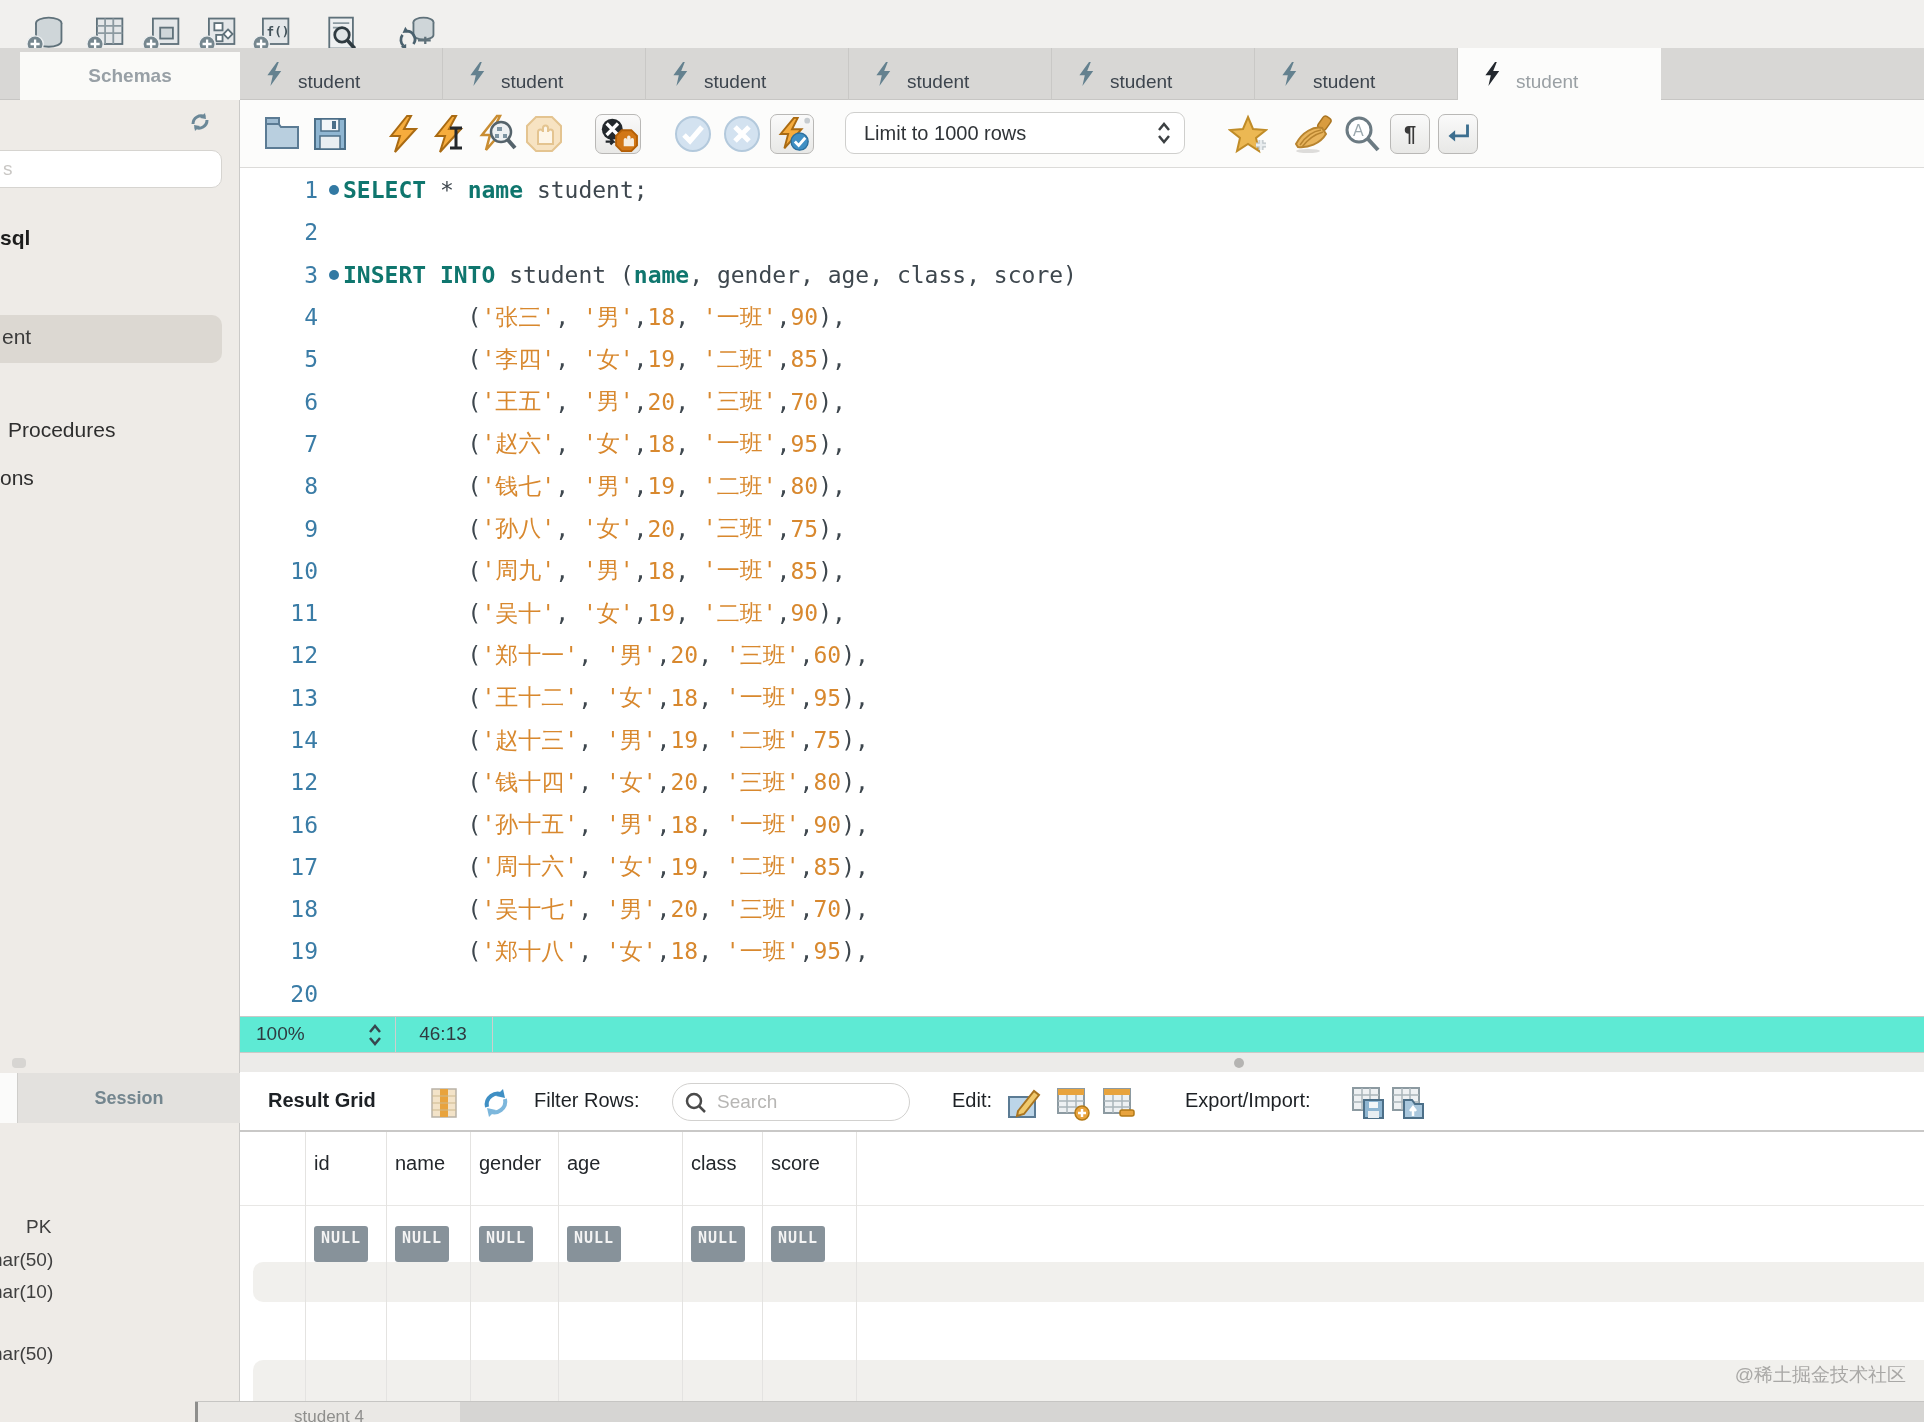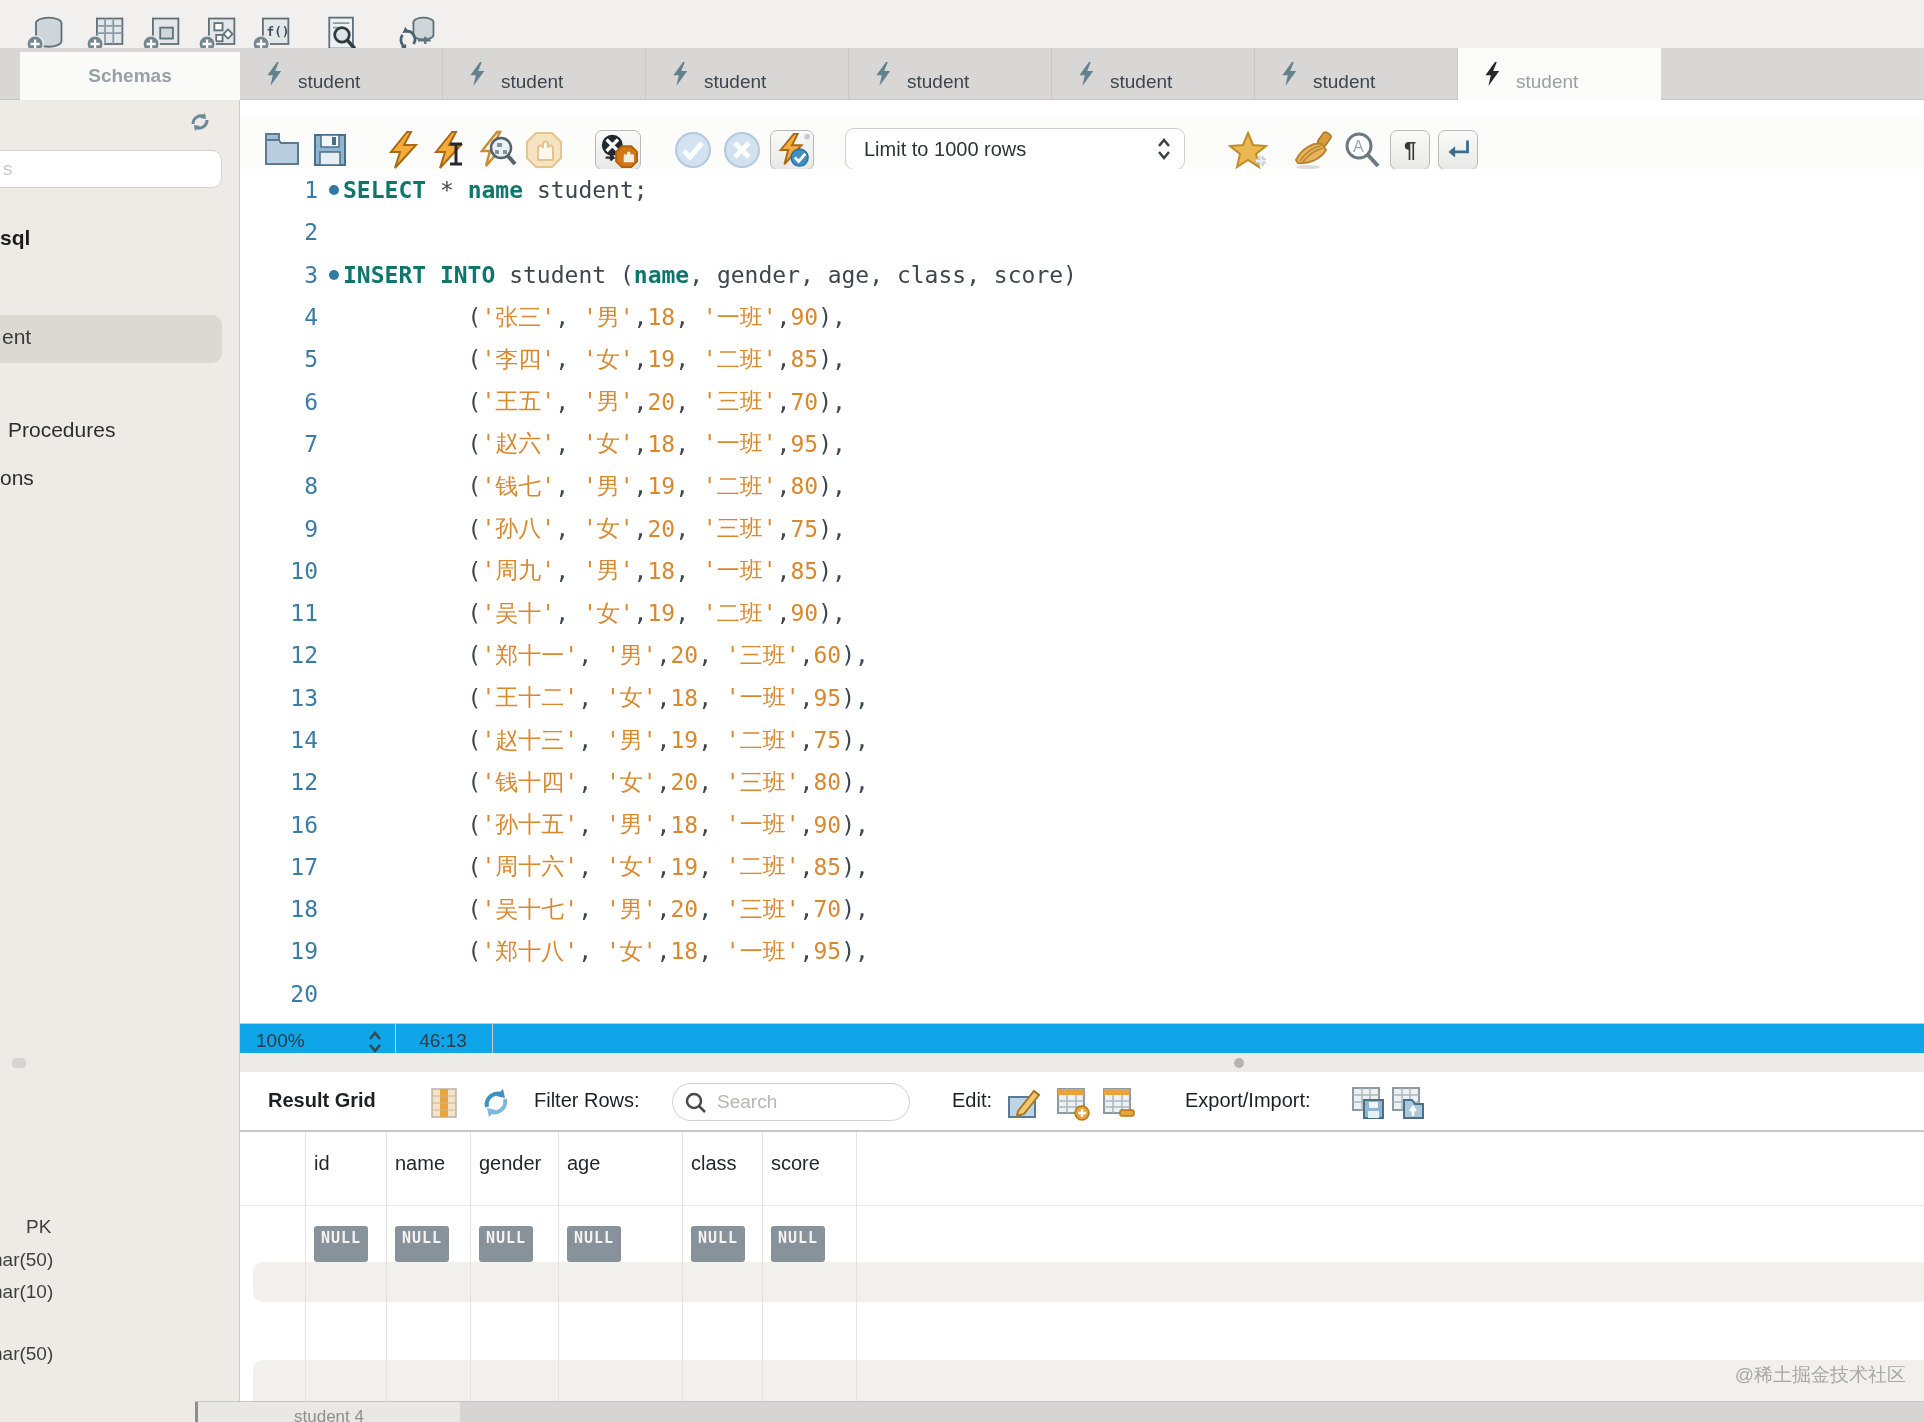--- a/index.html
+++ b/index.html
@@ -43,21 +43,21 @@
   .session-strip .session-label { position:absolute; left:18px; top:0; width:222px; height:50px; display:flex; align-items:center; justify-content:center; font-size:18px; font-weight:bold; color:#74868f; }
   .sb-pk { position:absolute; left:26px; top:160px; font-size:19px; color:#3f3f3f; }
   .sb-h1 { position:absolute; left:-8px; top:193px; font-size:19px; color:#3f3f3f; }
   .sb-h2 { position:absolute; left:-8px; top:225px; font-size:19px; color:#3f3f3f; }
   .sb-h3 { position:absolute; left:-8px; top:287px; font-size:19px; color:#3f3f3f; }
 
   
   .main { position:absolute; left:240px; top:100px; width:1684px; height:1322px; background:#ffffff; }
 
   
-  .ed-toolbar { position:absolute; left:0; top:16px; width:1684px; height:68px; background:#fcfcfb; border-bottom:1px solid #dcdbd9;padding-left:28px; }
+  .ed-toolbar { position:absolute; left:0; top:0; width:1684px; height:68px; background:#fcfcfb; border-bottom:1px solid #dcdbd9;padding-left:28px; }
   .ebtn { position:absolute; top:14px; width:40px; height:40px; border:none; background:transparent; padding:0; cursor:pointer; }
   .ebtn svg { width:100%; height:100%; }
   .ebtn.boxed { background:linear-gradient(#fafafa,#e8e8e6); border:1px solid #b9b8b6; border-radius:7px; }
   .limit-select { position:absolute; left:605px; top:12px; width:340px; height:42px; background:#ffffff; border:1px solid #cfcfcd; border-radius:9px; display:flex; align-items:center; cursor:pointer; }
   .limit-select span { flex:1; padding-left:18px; font-size:20px; color:#2f3337; }
   .limit-select svg { width:16px; height:24px; margin-right:12px; }
   .pilcrow-glyph { font-size:22px; color:#3a3a3a; font-weight:bold; line-height:38px; }
 
   
   .editor { position:absolute; left:0; top:69px; width:1684px; height:847px; background:#ffffff; font-family:"DejaVu Sans Mono", monospace; font-size:23px; }
@@ -66,21 +66,21 @@
   .gut-line .dot { width:10px; height:10px; border-radius:50%; background:#3279a3; margin-left:11px; margin-right:-21px; }
   .gut-line .dot.hide { visibility:hidden; }
   #code { position:absolute; left:103px; top:0; right:0; }
   .code-line { height:42.3px; display:flex; align-items:center; white-space:pre; }
   .tok-k { color:#0f766e; font-weight:bold; }
   .tok-d { color:#3e474e; }
   .tok-s { color:#d8882e; }
   .tok-n { color:#d8882e; }
 
   
-  .status-bar { position:absolute; left:0; top:916px; width:1684px; height:37px; background:#0ea5e9; border-top:1px solid #cac9c7; border-bottom:1px solid #cac9c7;margin-top:7px; }
+  .status-bar { position:absolute; left:0; top:916px; width:1684px; height:37px; background:#5eead4; border-top:1px solid #cac9c7; border-bottom:1px solid #cac9c7; }
   .status-bar .zoom { position:absolute; left:16px; top:6px; font-size:19px; color:#2f3b41; }
   .status-bar .stepper { position:absolute; left:126px; top:5px; width:18px; height:26px; }
   .status-bar .pos { position:absolute; left:175px; top:6px; width:56px; text-align:center; font-size:19px; color:#2f3b41; }
   .status-bar .sdiv { position:absolute; top:0; width:1px; height:35px; background:#cfcecc; }
 
   
   .gap { position:absolute; left:0; top:953px; width:1684px; height:19px; background:#ecebe9; }
   .gap .dot { position:absolute; left:994px; top:5px; width:10px; height:10px; border-radius:50%; background:#b5b4b2; }
 
   
@@ -240,20 +240,24 @@
     <div class="sb-item-sql">sql</div>
     <div class="sb-item-ent">
       <span>ent</span>
     </div>
     <div class="sb-item-proc">Procedures</div>
     <div class="sb-item-ons">ons</div>
   </div>
 
   <div class="sidebar-bottom">
     <div class="sb-corner-dot"></div>
+    <div class="session-strip">
+      <div class="mini-tab"></div>
+      <div class="session-label">Session</div>
+    </div>
     <div class="sb-pk">PK</div>
     <div class="sb-h1">har(50)</div>
     <div class="sb-h2">har(10)</div>
     <div class="sb-h3">har(50)</div>
   </div>
 
   <div class="main">
 
     <div class="ed-toolbar">
       <button class="ebtn" style="left:22px">

